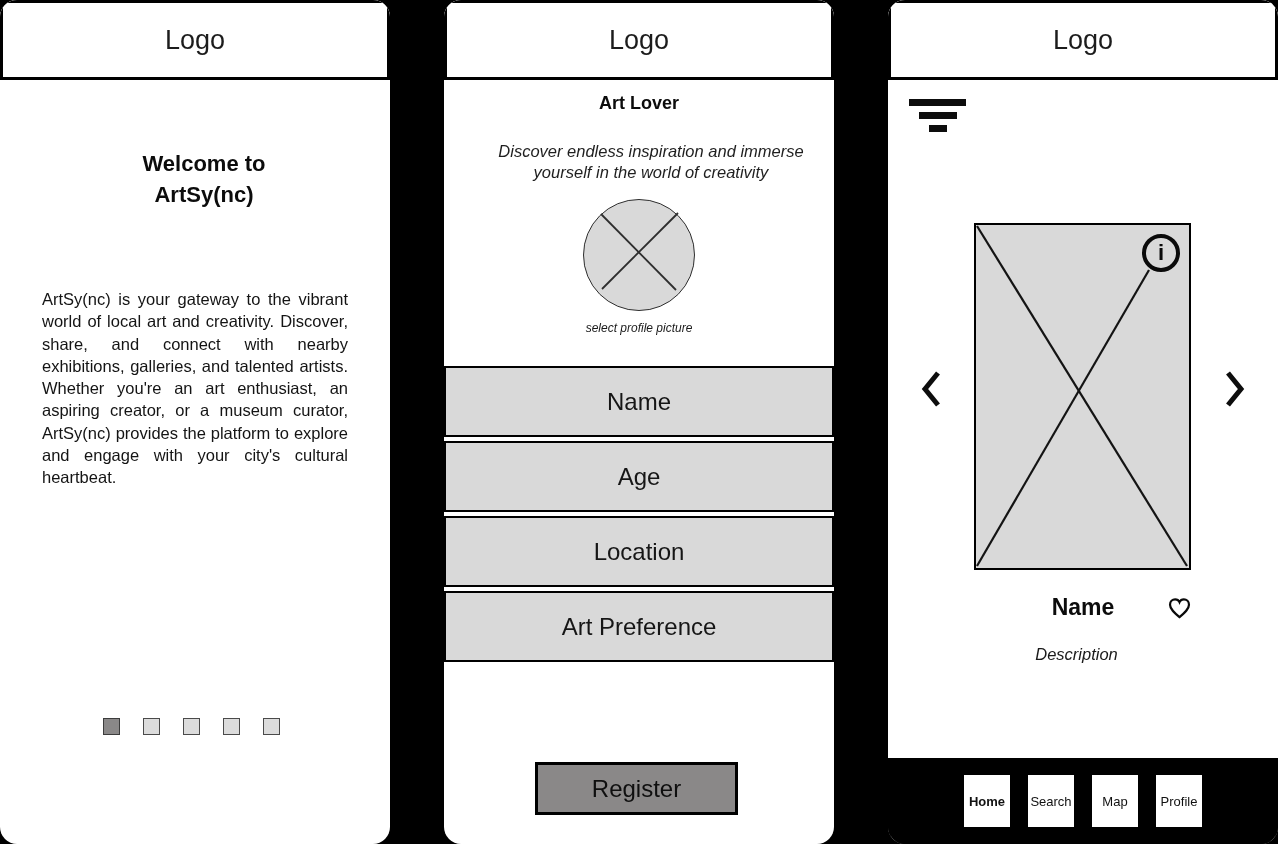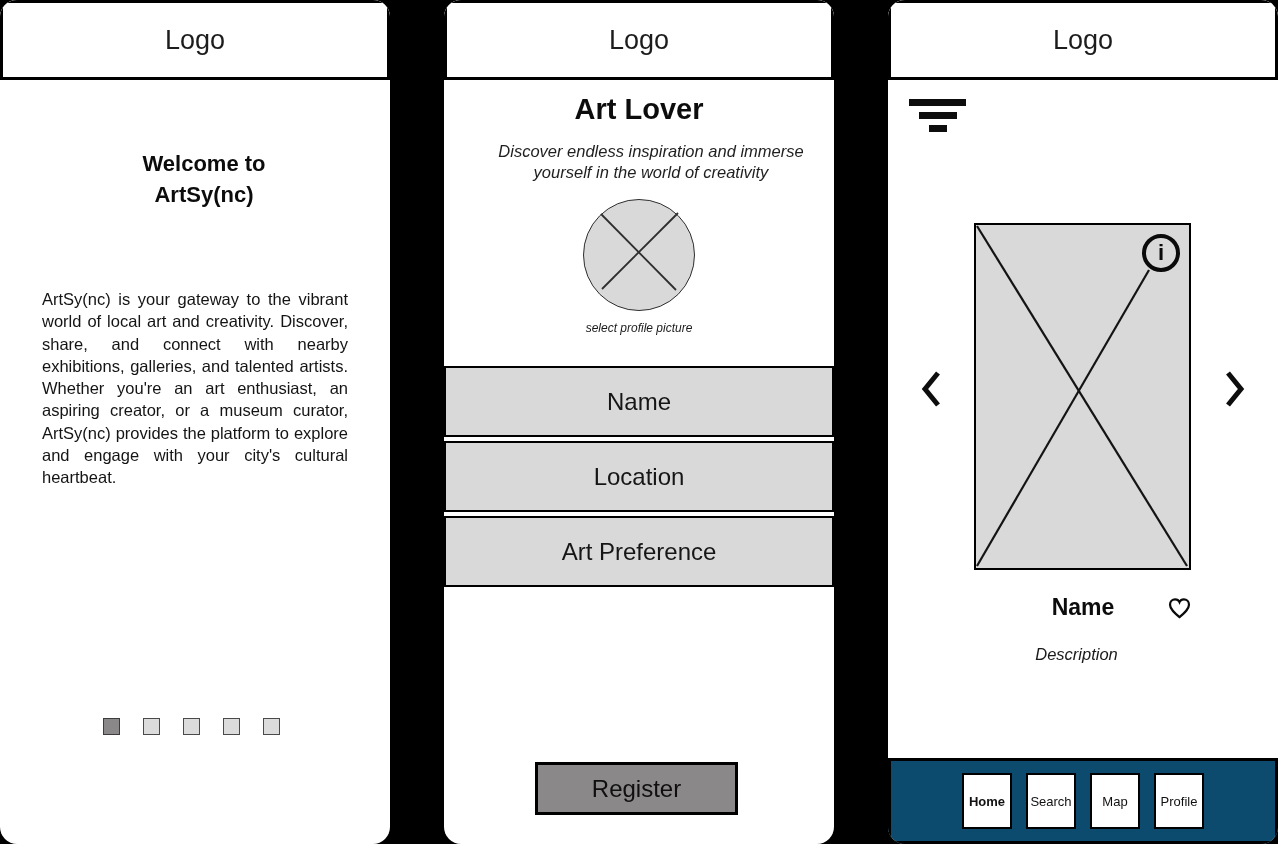--- a/index.html
+++ b/index.html
@@ -63,21 +63,21 @@
     box-sizing: border-box;
     background: #dcdcdc;
     border: 1.5px solid #4a4a4a;
   }
   .page-dot.active { background: #8a8888; border-color: #3c3c3c; }
 
   
   .register-title {
     position: absolute; top: 93px; left: 0; width: 390px;
     margin: 0; text-align: center;
-    font-size: 29px; font-weight: bold; color: #0c0c0c;
+    font-size: 18px; font-weight: bold; color: #0c0c0c;
   }
   .register-subtitle {
     position: absolute; top: 129px; left: 30px; width: 330px;
     margin: 12px; text-align: center;
     font-style: italic; font-size: 16.5px; line-height: 20.5px; color: #1f1f1f;
   }
   .profile-circle {
     position: absolute; top: 199px; left: 139px;
     width: 112px; height: 112px;
     box-sizing: border-box;
@@ -142,21 +142,21 @@
   .card-desc {
     position: absolute; top: 645px; left: 0; width: 377px;
     margin: 0; text-align: center;
     font-style: italic; font-size: 16.5px; color: #1a1a1a;
   }
 
   .bottom-nav {
     position: absolute; top: 758px; left: 0;
     width: 390px; height: 86px;
     box-sizing: border-box;
-    background: #0c4a6e;
+    background: #000000;
     border: 3px solid #000;
     display: flex; align-items: center; justify-content: center;
     gap: 14px;
   }
   .nav-item {
     box-sizing: border-box;
     width: 50px; height: 56px;
     background: #fff;
     border: 2.5px solid #000;
     display: flex; align-items: center; justify-content: center;
@@ -193,20 +193,21 @@
   <div class="profile-circle">
     <svg width="109" height="109" viewBox="0 0 109 109">
       <line x1="17" y1="14" x2="92" y2="90" stroke="#2e2e2e" stroke-width="1.8"></line>
       <line x1="18" y1="89" x2="94" y2="13" stroke="#2e2e2e" stroke-width="1.8"></line>
     </svg>
   </div>
   <p class="profile-hint">select profile picture</p>
 
   <div class="form-fields">
     <div class="form-field">Name</div>
+    <div class="form-field">Age</div>
     <div class="form-field">Location</div>
     <div class="form-field">Art Preference</div>
   </div>
 
   <button class="gray-button register-button">Register</button>
 </section>
 
 <section class="panel" id="panel-browse">
   <header class="logo-header">
     <span>Logo</span>

